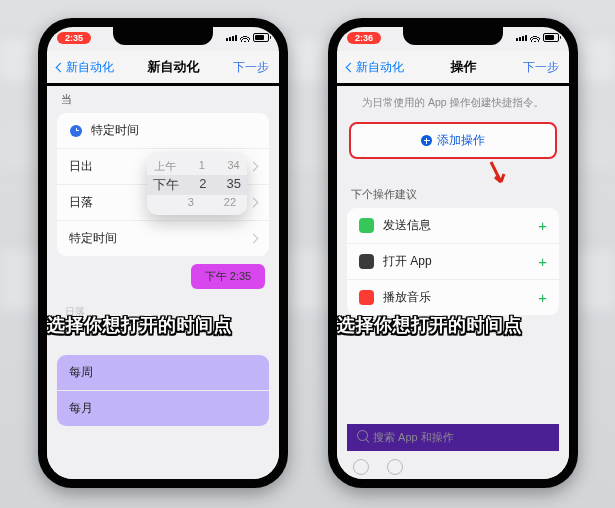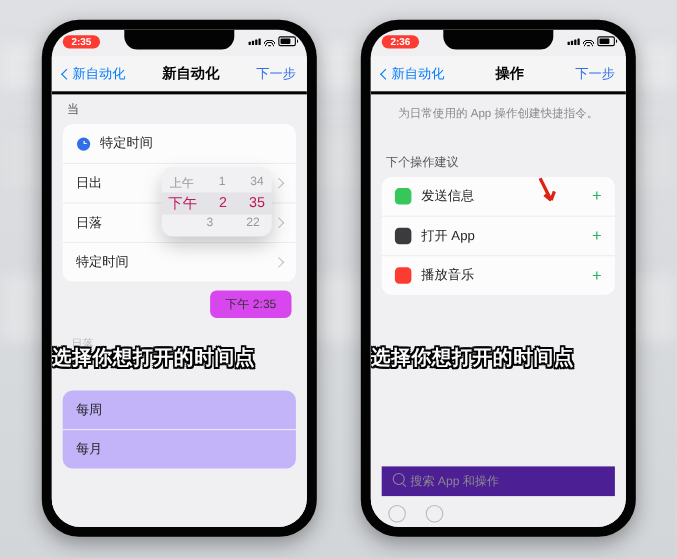--- a/index.html
+++ b/index.html
@@ -227,21 +227,21 @@
   }
   .picker-row {
     display:flex;
     justify-content:space-around;
     font-size:11px;
     color:#999;
     padding:1px 6px;
     gap:20px;
   }
   .picker-row.sel {
-    color:#be185d;
+    color:#404040;
     font-size:13px;
     background:#e6e6ea;
   }
   .time-chip {
     margin: 8px 14px 0 auto;
     width: 74px;
     text-align: center;
     background: #d946ef;
     border-radius: 6px;
     padding: 5px 0;
@@ -491,20 +491,24 @@
       <div class="content">
         <div class="hint">为日常使用的 App 操作创建快捷指令。</div>
 
         <div class="arrow">
           <svg viewBox="0 0 22 30">
             <path d="M4 2 L14 22" stroke="#d21" stroke-width="3" fill="none"></path>
             <path d="M14 22 L8 17 M14 22 L17 14" stroke="#d21" stroke-width="3" fill="none"></path>
           </svg>
         </div>
 
+        <div class="add-btn">
+          <span class="plus-circ"></span>
+          <span>添加操作</span>
+        </div>
 
         <div class="section-label" style="padding-top:18px">下个操作建议</div>
 
         <div class="card" id="suggest-card">
             <div class="row">
               <span class="sq-icon" style="background: rgb(52, 199, 89);"></span>
               <span>发送信息</span>
               <span class="plus-end">+</span>
             </div>
             <div class="row">

